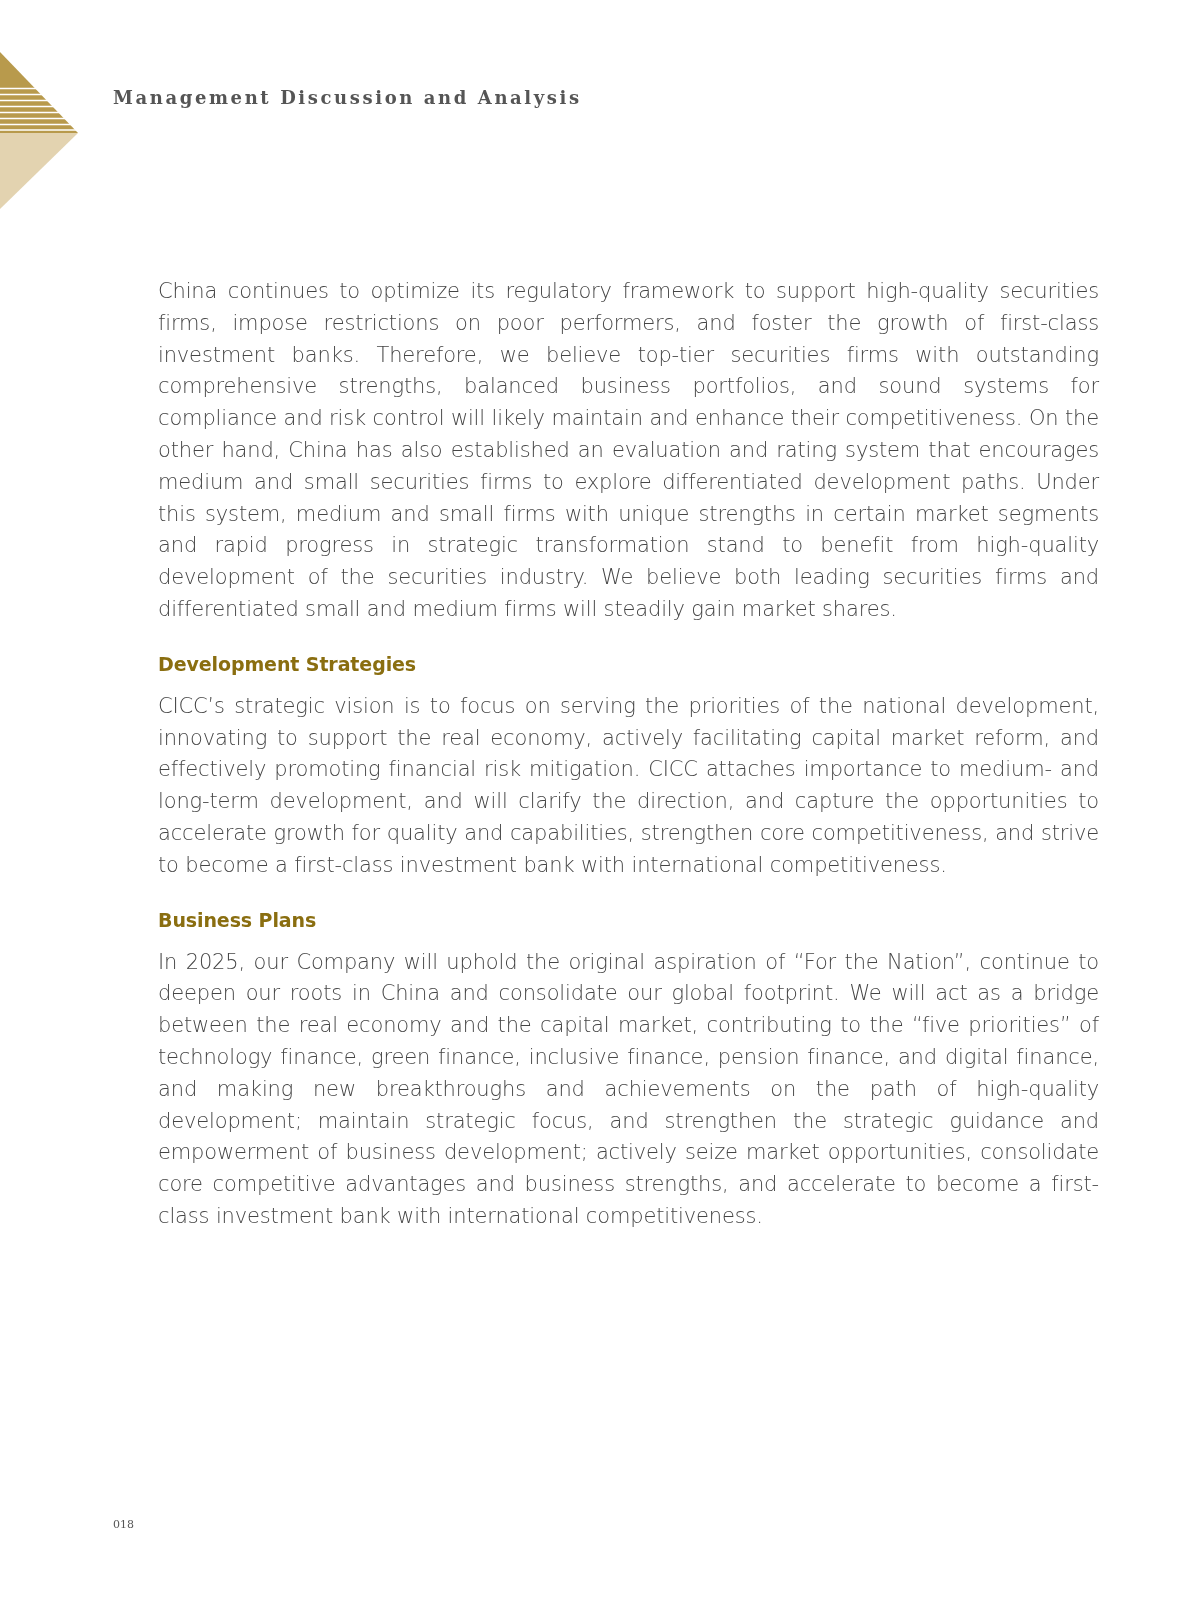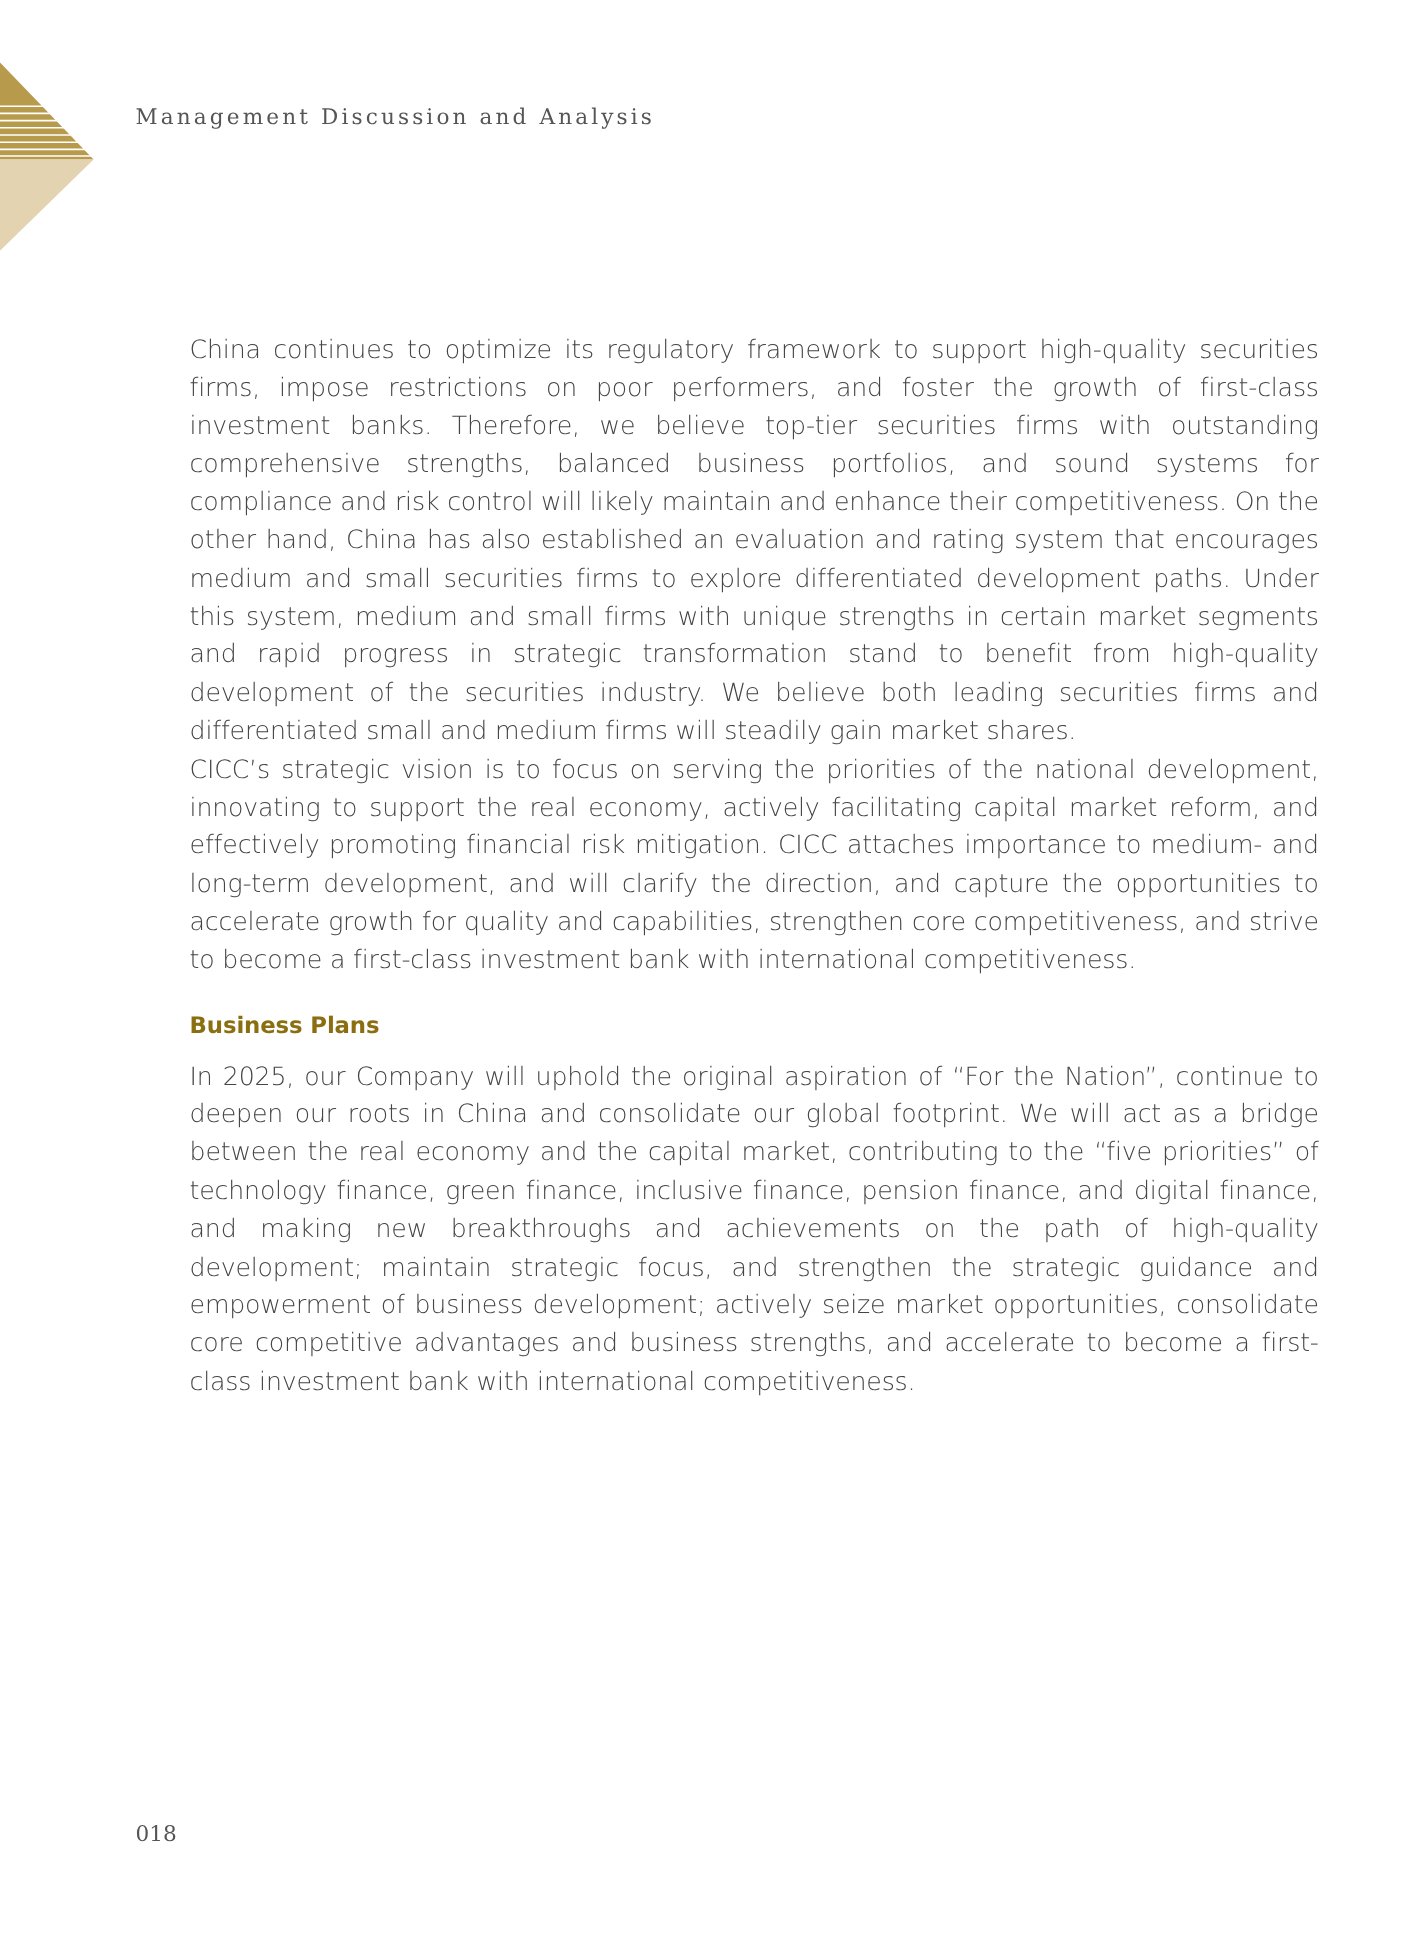--- a/index.html
+++ b/index.html
@@ -23,20 +23,21 @@
     }
     .running-header {
       position: absolute;
       left: 113px;
       top: 87px;
       font-family: "DejaVu Serif", serif;
       font-size: 18px;
       letter-spacing: 2.6px;
       color: #555555;
       white-space: nowrap;
+      font-weight: bold;
     }
     .content {
       position: absolute;
       left: 158px;
       top: 276px;
       width: 941px;
     }
     .para {
       margin: 0;
       font-family: "DejaVu Sans", sans-serif;
@@ -57,21 +58,21 @@
       color: #8a6e10;
       letter-spacing: -0.1px;
     }
     .h-dev { margin-top: 24px; margin-bottom: 13px; line-height: 28px; }
     .h-biz { margin-top: 24px; margin-bottom: 13px; line-height: 28px; }
     .page-number {
       position: absolute;
       left: 113px;
       top: 1518px;
       font-family: "DejaVu Serif", serif;
-      font-size: 18px;
+      font-size: 11px;
       color: #555555;
     }
   </style>
 </head>
 <body>
 
 <svg class="corner-mark" viewBox="0 0 80 160" xmlns="http://www.w3.org/2000/svg">
   <polygon points="0,0 78,81 0,81" fill="#b89a4c"></polygon>
   <polygon points="0,81 78,81 0,157" fill="#e3d3b0"></polygon>
   <g stroke="#ffffff" stroke-width="1.3">
@@ -84,19 +85,20 @@
     <line x1="0" y1="72.5" x2="80" y2="72.5"></line>
     <line x1="0" y1="78" x2="80" y2="78"></line>
   </g>
 </svg>
 
 <div class="running-header">Management Discussion and Analysis</div>
 
 <div class="content">
   <p class="para">China continues to optimize its regulatory framework to support high-quality securities firms, impose restrictions on poor performers, and foster the growth of first-class investment banks. Therefore, we believe top-tier securities firms with outstanding comprehensive strengths, balanced business portfolios, and sound systems for compliance and risk control will likely maintain and enhance their competitiveness. On the other hand, China has also established an evaluation and rating system that encourages medium and small securities firms to explore differentiated development paths. Under this system, medium and small firms with unique strengths in certain market segments and rapid progress in strategic transformation stand to benefit from high-quality development of the securities industry. We believe both leading securities firms and differentiated small and medium firms will steadily gain market shares.</p>
 
+  <h2 class="section-heading h-dev">Development Strategies</h2>
   <p class="para">CICC’s strategic vision is to focus on serving the priorities of the national development, innovating to support the real economy, actively facilitating capital market reform, and effectively promoting financial risk mitigation. CICC attaches importance to medium- and long-term development, and will clarify the direction, and capture the opportunities to accelerate growth for quality and capabilities, strengthen core competitiveness, and strive to become a first-class investment bank with international competitiveness.</p>
 
   <h2 class="section-heading h-biz">Business Plans</h2>
   <p class="para">In 2025, our Company will uphold the original aspiration of “For the Nation”, continue to deepen our roots in China and consolidate our global footprint. We will act as a bridge between the real economy and the capital market, contributing to the “five priorities” of technology finance, green finance, inclusive finance, pension finance, and digital finance, and making new breakthroughs and achievements on the path of high-quality development; maintain strategic focus, and strengthen the strategic guidance and empowerment of business development; actively seize market opportunities, consolidate core competitive advantages and business strengths, and accelerate to become a first-class investment bank with international competitiveness.</p>
 </div>
 
 <div class="page-number">018</div>
 
 </body></html>

